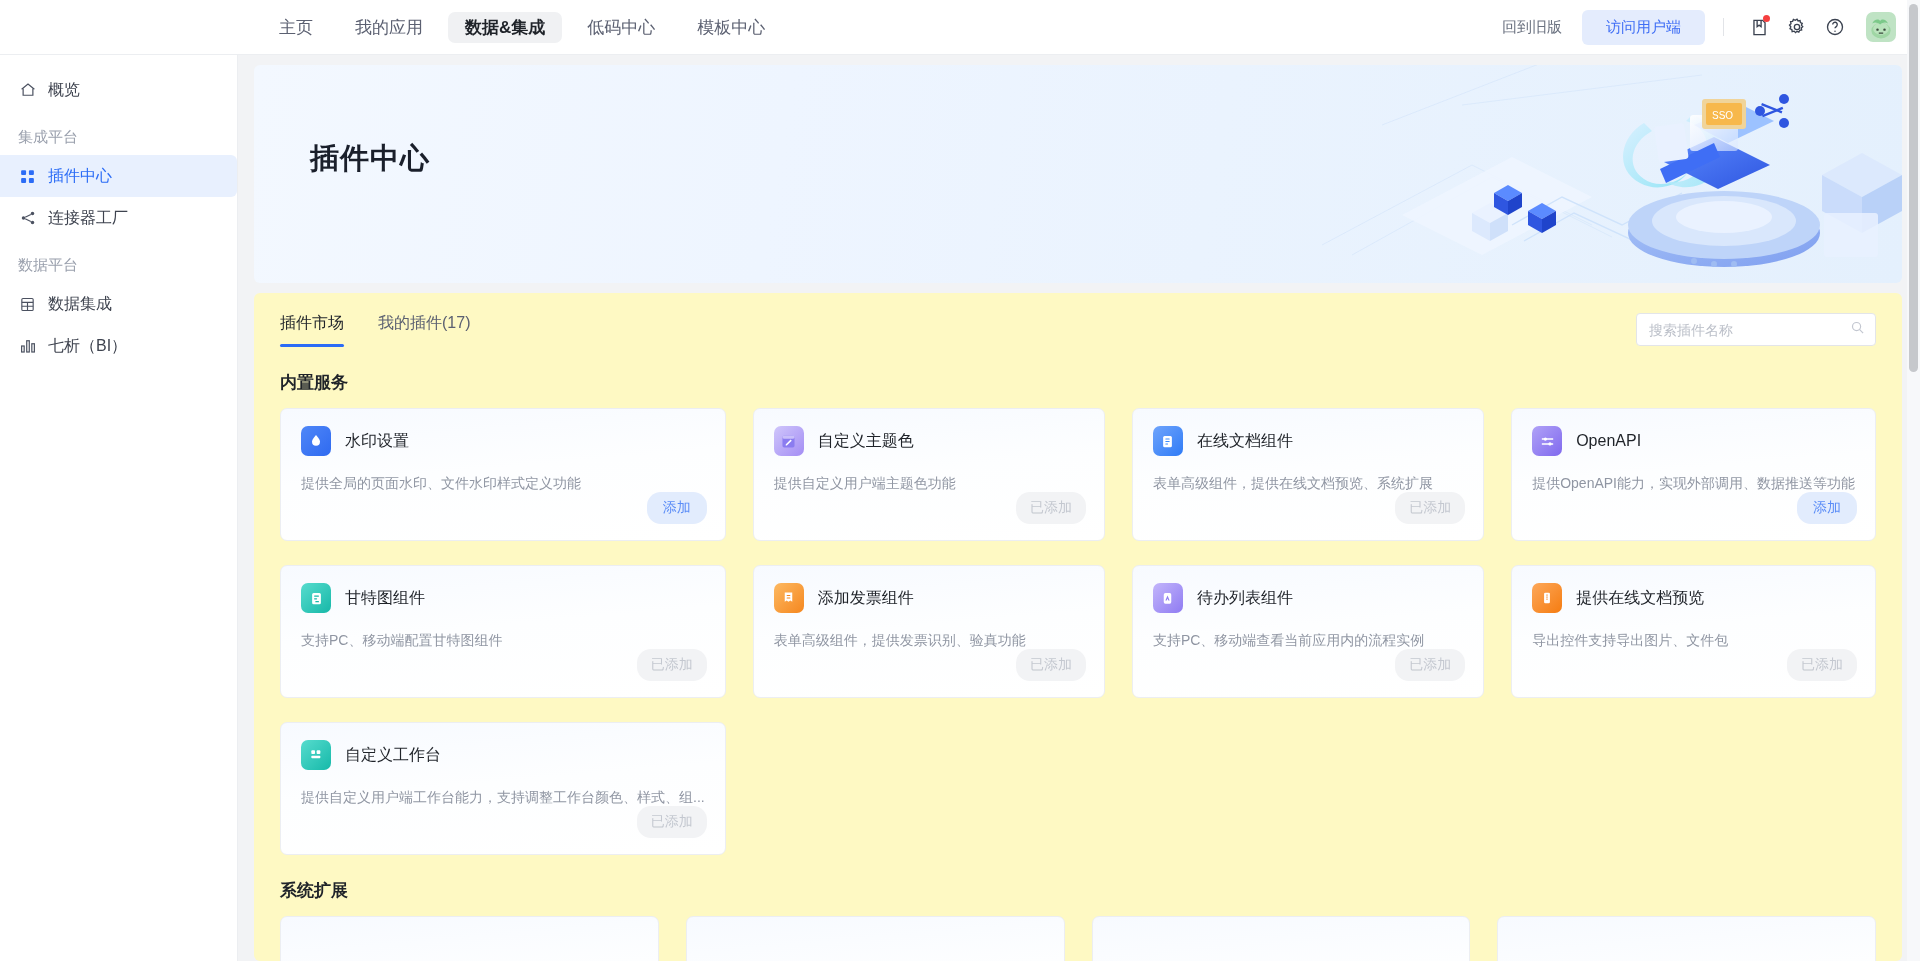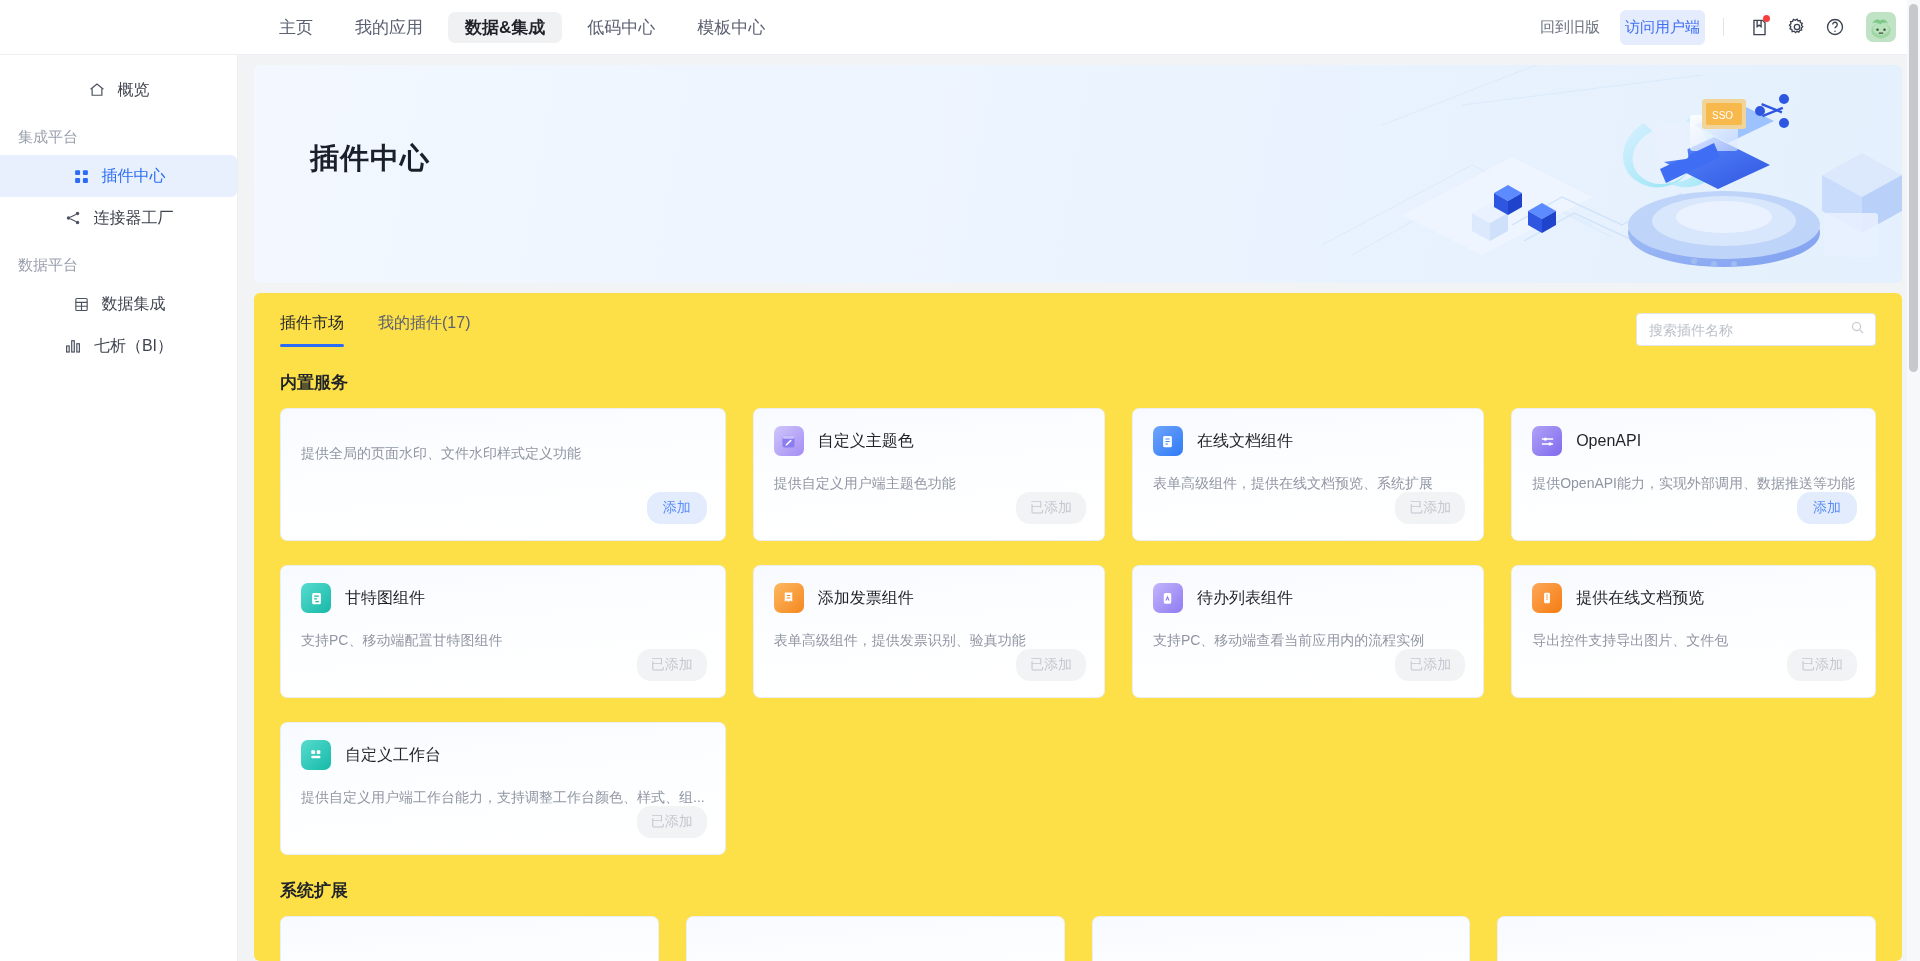--- a/index.html
+++ b/index.html
@@ -20,21 +20,21 @@
     font-size:17px; color:#5b6071; padding:7px 17px; border-radius:7px;
     cursor:pointer; white-space:nowrap; line-height:1;
   }
   .nav-tab.active { background:#f0f1f3; color:#1f2329; font-weight:bold; }
   .header-right {
     margin-left:auto; display:flex; align-items:center; gap:4px; padding-right:24px;
   }
   .legacy-link { font-size:15px; color:#6b7280; cursor:pointer; padding:6px 10px; white-space:nowrap;}
   .client-btn {
     font-size:15px; color:#3f6ef5; background:#e4ecfd; border-radius:6px;
-    padding:8px 5px; cursor:pointer; white-space:nowrap; margin-left:6px;
+    padding:8px 24px; cursor:pointer; white-space:nowrap; margin-left:6px;
   }
   .hdr-divider { width:1px; height:18px; background:#e2e4e8; margin:0 14px; }
   .icon-btn {
     width:34px; height:34px; display:flex; align-items:center; justify-content:center;
     cursor:pointer; position:relative; border-radius:6px;
   }
   .badge-dot {
     position:absolute; top:5px; right:6px; width:7px; height:7px;
     border-radius:50%; background:#f53f3f;
   }
@@ -49,21 +49,20 @@
 
   
   .sidebar {
     width:238px; flex:0 0 238px; background:#ffffff; border-right:1px solid #eceef1;
     padding-top:14px;
   }
   .side-item {
     display:flex; align-items:center; gap:11px; height:42px;
     padding:0 18px; margin:0 0; cursor:pointer; font-size:16px; color:#3e434f;
     border-radius:0 6px 6px 0;
-    justify-content:center;
   }
   .side-item.active { background:#e8f0fe; color:#2b6cf6; }
   .side-item .ico { width:19px; height:19px; display:flex; align-items:center; justify-content:center; flex:0 0 19px;}
   .side-group {
     font-size:15px; color:#9aa0ad; padding:17px 18px 8px 18px;
   }
 
   
   .main {
     flex:1; background:#f2f3f5; padding:10px 18px 0 16px; overflow:hidden;
@@ -72,21 +71,21 @@
   .banner {
     height:218px; border-radius:6px; position:relative; overflow:hidden;
     background:linear-gradient(100deg,#f3f8ff 0%,#eef5ff 32%,#eaf3fe 58%,#e4f0fd 100%);
   }
   .banner-txt { position:absolute; left:56px; top:74px; }
   .banner-title { font-size:29px; font-weight:bold; color:#1a1f2b; letter-spacing:1px;}
   .banner-sub { font-size:16px; color:#606673; margin-top:22px; }
   .banner-art { position:absolute; right:0; top:0; width:640px; height:218px; }
 
   .panel {
-    margin-top:10px; background:#fde047; border-radius:6px; padding:20px 26px 0 26px;
+    margin-top:10px; background:#fef9c3; border-radius:6px; padding:20px 26px 0 26px;
     height:668px; overflow:hidden; position:relative;
   }
   .tabs-row { display:flex; align-items:flex-start; }
   .tabs { display:flex; gap:34px; }
   .tab {
     font-size:16px; color:#5b6071; padding-bottom:13px; cursor:pointer; position:relative;
   }
   .tab.active { color:#1f2329; }
   .tab.active:after {
     content:""; position:absolute; left:0; right:0; bottom:0; height:3px;
@@ -356,20 +355,28 @@
                 <path d="M15.5 15.5L21 21"></path>
             </svg>
           </span>
         </div>
       </div>
 
       <div class="sec-title">内置服务</div>
       <div class="grid">
 
         <div class="card">
+          <div class="card-head">
+            <span class="card-ico" style="background:linear-gradient(135deg,#4f87f8,#2f6af0)">
+              <svg width="16" height="16" viewBox="0 0 24 24" fill="#fff">
+                  <path d="M12 3c3.6 4.2 6 7 6 10a6 6 0 11-12 0c0-3 2.4-5.8 6-10z"></path>
+                </svg>
+            </span>
+            <span class="card-name">水印设置</span>
+          </div>
           <div class="card-desc">提供全局的页面水印、文件水印样式定义功能</div>
           <div class="card-btn add">添加</div>
         </div>
 
         <div class="card">
           <div class="card-head">
             <span class="card-ico" style="background:linear-gradient(135deg,#cfc6fb,#a48df4)">
               <svg width="17" height="17" viewBox="0 0 24 24" fill="none">
                 <rect x="3.5" y="3.5" width="17" height="17" rx="2.4" fill="#8b7cf0"></rect>
                 <rect x="3.5" y="3.5" width="17" height="4.6" rx="2" fill="#c9bff9"></rect>

